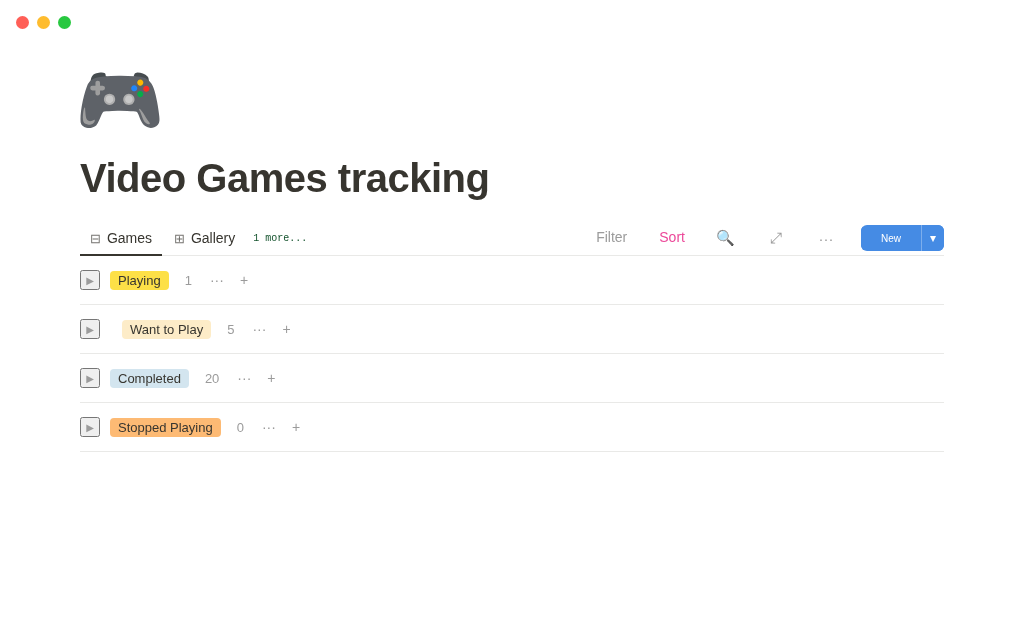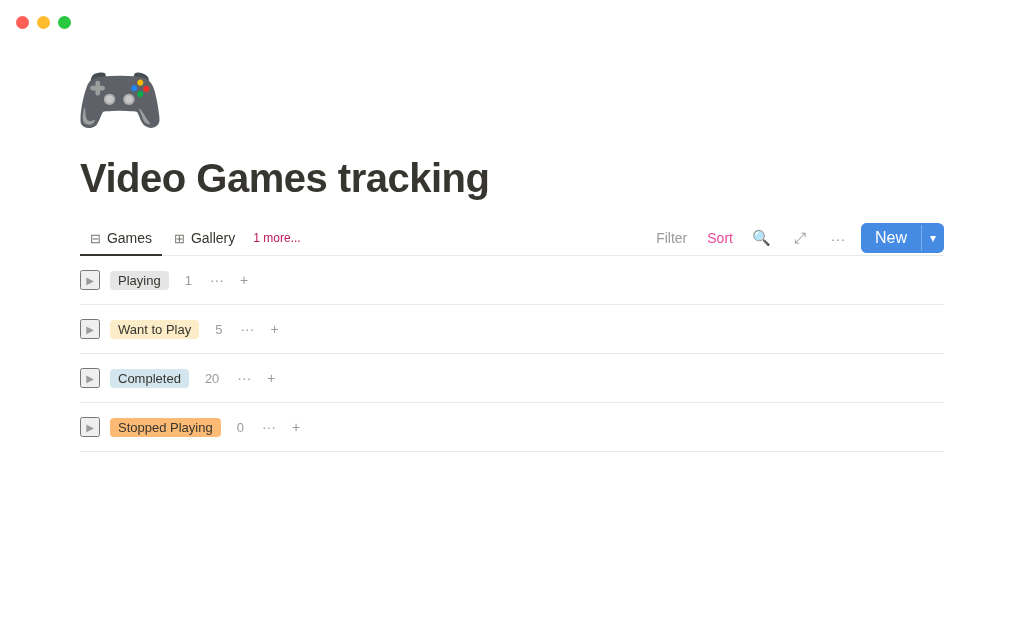--- a/index.html
+++ b/index.html
@@ -92,30 +92,31 @@
       border-bottom: 2px solid #37352f;
       font-weight: 500;
     }
 
     .tab-icon {
       font-size: 13px;
       opacity: 0.7;
     }
 
     .tab-more {
-      font-size: 12px;
-      color: #be185d;
+      font-size: 10px;
+      color: #14532d;
       padding: 8px 6px;
       cursor: pointer;
+      font-family: Liberation Mono, monospace;
     }
 
     .toolbar-actions {
       display: flex;
-      align-items: center;
-      gap: 8px;
+      align-items: flex-start;
+      gap: 20px;
     }
 
     .toolbar-btn {
       background: none;
       border: none;
       cursor: pointer;
       font-size: 14px;
       color: #9b9b9b;
       padding: 4px 6px;
       border-radius: 4px;
@@ -142,23 +143,23 @@
       align-items: center;
       background: #458be4;
       border-radius: 6px;
       overflow: hidden;
     }
 
     .new-btn-main {
       background: #458be4;
       border: none;
       color: white;
-      font-size: 16px;
+      font-size: 10px;
       font-weight: 500;
-      padding: 6px 14px;
+      padding: 6px 20px;
       cursor: pointer;
     }
 
     .new-btn-caret {
       background: #458be4;
       border: none;
       border-left: 1px solid rgba(255,255,255,0.3);
       color: white;
       font-size: 12px;
       padding: 6px 8px;
@@ -192,27 +193,28 @@
     .group-tag {
       display: inline-flex;
       align-items: center;
       padding: 2px 8px;
       border-radius: 4px;
       font-size: 13px;
       font-weight: 500;
     }
 
     .tag-playing {
-      background: #e5e5e5;
+      background: #fde047;
       color: #37352f;
     }
 
     .tag-want {
       background: #fdecc8;
       color: #37352f;
+      margin-left: 12px;
     }
 
     .tag-completed {
       background: #d3e5ef;
       color: #37352f;
       padding-left: 8px;
     }
 
     .tag-stopped {
       background: #fdba74;

